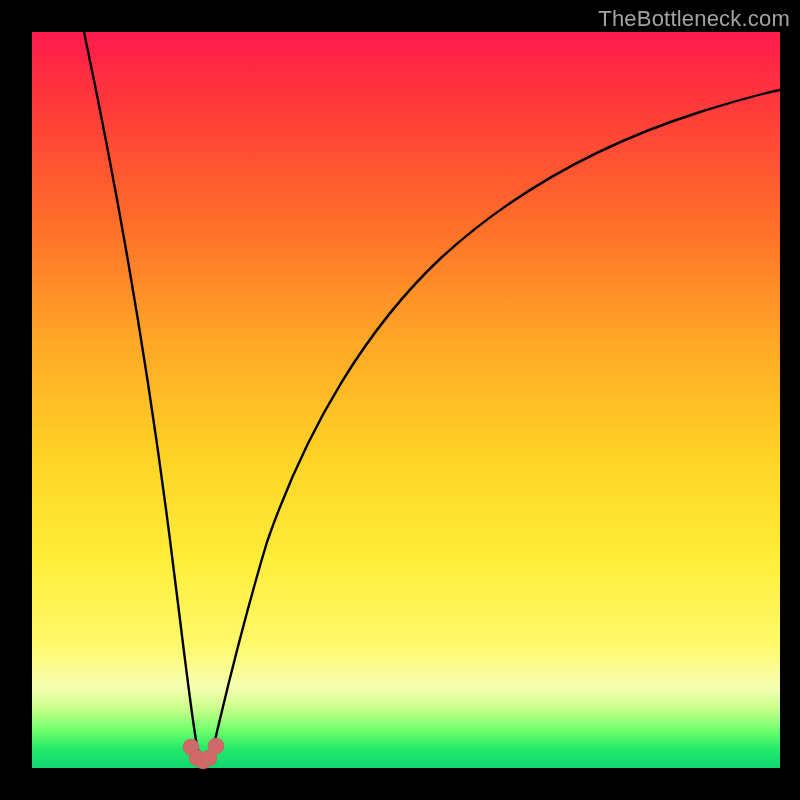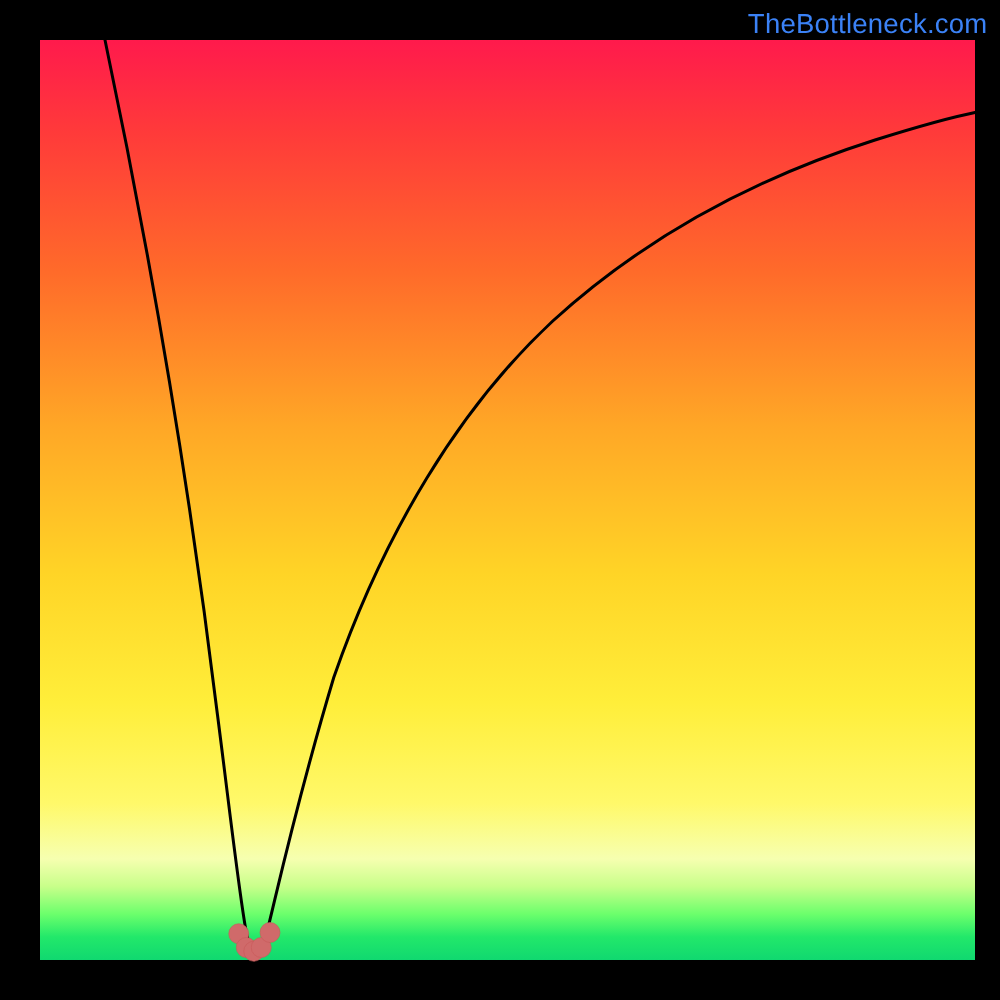--- a/index.html
+++ b/index.html
@@ -43,21 +43,21 @@
     left: 0;
     top: 0;
     width: 748px;
     height: 736px;
     overflow: visible;
   }
   .watermark {
     position: absolute;
     top: 6px;
     right: 10px;
-    color: #3b82f6;
+    color: #a3a3a3;
     font-size: 22px;
     letter-spacing: 0.2px;
     user-select: none;
   }
 </style>
 </head>
 <body>
 
 <div class="frame">
   <div class="watermark">TheBottleneck.com</div>

